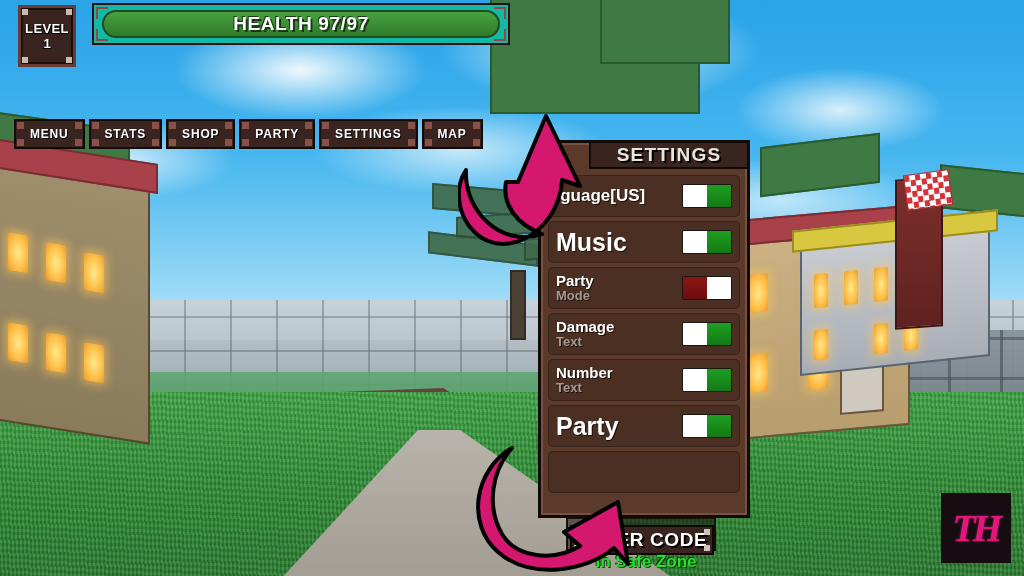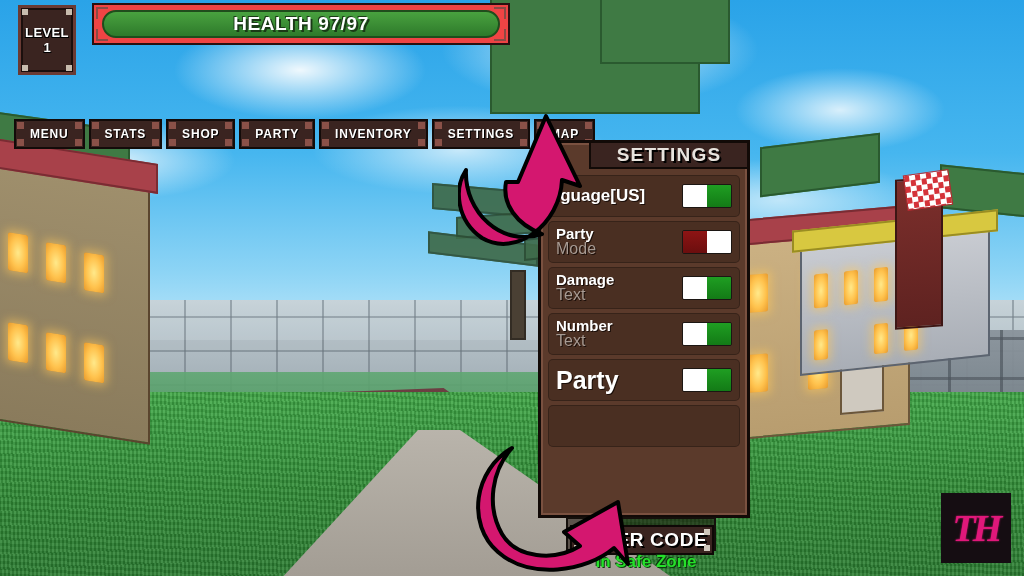--- a/index.html
+++ b/index.html
@@ -107,35 +107,35 @@
   .tree .trunk {
     position:absolute; left:82px; top:80px; width:16px; height:70px;
     background:#4a4034; border:2px solid #332c24;
   }
   .topcanopy {
     position:absolute; background:#3f7a44; border:2px solid #2a5a2f;
   }
 
   
   .level-box {
-    position:absolute; left:18px; top:5px; width:58px; height:70px;
+    position:absolute; left:18px; top:5px; width:58px; height:62px;
     background:#3a2420; border:3px solid #6a3b34;
     box-shadow:inset 0 0 0 2px #1b0f0d;
     display:flex; flex-direction:column; align-items:center; justify-content:center;
     color:#fff; text-shadow:1px 1px 0 #000, -1px 1px 0 #000;
   }
   .level-box .lbl { font-size:13px; font-weight:bold; letter-spacing:.4px; }
   .level-box .val { font-size:13px; font-weight:bold; }
   .corner { position:absolute; width:6px; height:6px; background:#c8bcae; }
   .c-tl{left:1px;top:1px;} .c-tr{right:1px;top:1px;}
   .c-bl{left:1px;bottom:1px;} .c-br{right:1px;bottom:1px;}
 
   .hp-frame {
     position:absolute; left:92px; top:3px; width:418px; height:42px;
-    background:#ef4444; border:2px solid #2a1010;
+    background:#14b8a6; border:2px solid #2a1010;
     display:flex; align-items:flex-start; padding:5px 8px;
   }
   .hp-frame .inner {
     position:relative; flex:1; height:28px; border-radius:14px;
     background:linear-gradient(#49a23f,#2e7a2b);
     border:2px solid #1f4d1c;
     display:flex; align-items:center; justify-content:center;
   }
   .hp-frame .inner .txt {
     font-size:19px; font-weight:bold; color:#fff; letter-spacing:.6px;
@@ -190,21 +190,21 @@
     background:#4a2f22; border-radius:5px;
     display:flex; align-items:center; padding:0 8px;
     box-shadow:inset 0 0 0 1px rgba(0,0,0,.25);
   }
   .srow .labels { flex:1; min-width:0; }
   .srow .l1 {
     color:#fff; font-weight:bold; text-shadow:1px 1px 0 #1a0e09;
     line-height:1.05; white-space:nowrap;
   }
   .srow .l2 {
-    color:#a79a92; font-weight:normal; font-size:16px;
+    color:#a79a92; font-weight:bold; font-size:13px;
     text-shadow:1px 1px 0 #1a0e09; line-height:1.05;
   }
   .srow.big .l1 { font-size:25px; }
   .srow.sm .l1 { font-size:15px; }
   .srow.lang .l1 { font-size:17px; margin-left:-26px; }
   .toggle {
     width:50px; height:24px; display:flex; flex:0 0 auto;
     border:1px solid #1c1613; border-radius:2px; overflow:hidden;
   }
   .toggle .knob { width:50%; background:#ffffff; }
@@ -369,27 +369,20 @@
         <span class="nub tr"></span>
         <span class="nub bl"></span>
         <span class="nub br"></span>
       <span>PARTY</span>
     </div>
     <div class="mbtn">
       <span class="nub tl"></span>
         <span class="nub tr"></span>
         <span class="nub bl"></span>
         <span class="nub br"></span>
-      <span>INVENTORY</span>
-    </div>
-    <div class="mbtn">
-      <span class="nub tl"></span>
-        <span class="nub tr"></span>
-        <span class="nub bl"></span>
-        <span class="nub br"></span>
       <span>SETTINGS</span>
     </div>
     <div class="mbtn">
       <span class="nub tl"></span>
         <span class="nub tr"></span>
         <span class="nub bl"></span>
         <span class="nub br"></span>
       <span>MAP</span>
     </div>
   </div>
@@ -400,20 +393,29 @@
       <div class="srow lang">
         <div class="labels">
           <div class="l1">Language[US]</div>
         </div>
         <div class="toggle on">
           <div class="knob"></div>
             <div class="track"></div>
         </div>
       </div>
 
+      <div class="srow big">
+        <div class="labels">
+          <div class="l1">Music</div>
+        </div>
+        <div class="toggle on">
+          <div class="knob"></div>
+            <div class="track"></div>
+        </div>
+      </div>
 
       <div class="srow sm">
         <div class="labels">
           <div class="l1">Party</div>
           <div class="l2">Mode</div>
         </div>
         <div class="toggle off">
           <div class="knob"></div>
             <div class="track"></div>
         </div>

